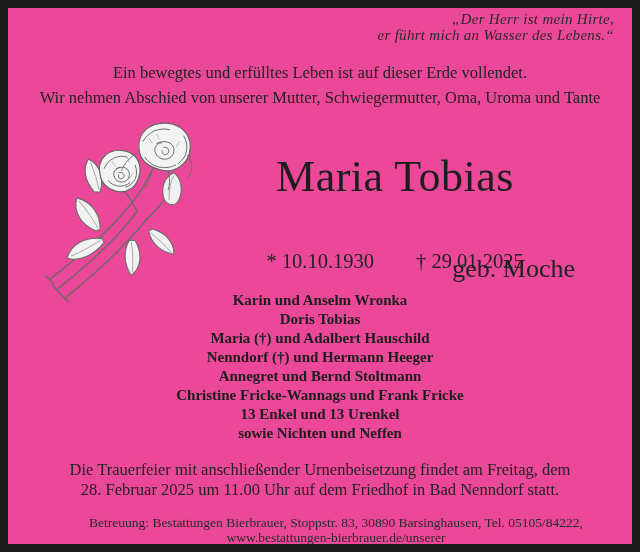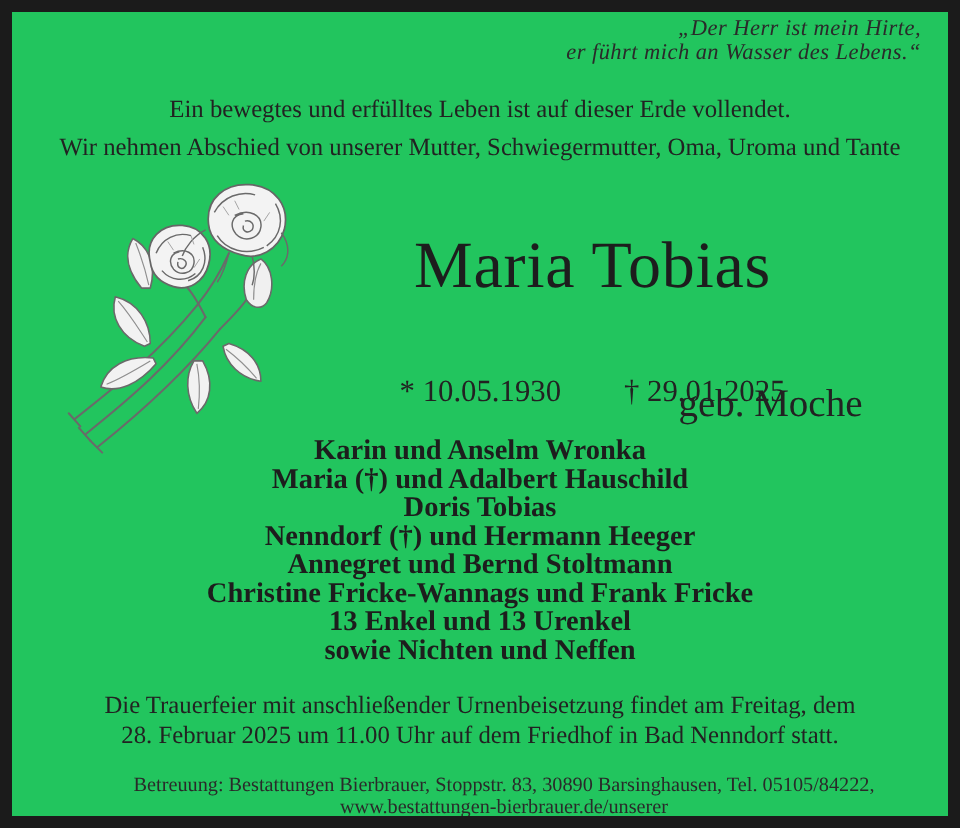--- a/index.html
+++ b/index.html
@@ -6,21 +6,21 @@
     margin: 0;
     padding: 0;
     background: #ffffff;
   }
   .page {
     position: relative;
     width: 640px;
     height: 552px;
     box-sizing: border-box;
     border: 8px solid #1b1b1b;
-    background: #22c55e;
+    background: #ec4899;
     font-family: "Liberation Serif", "DejaVu Serif", serif;
     color: #1f1f1f;
     overflow: hidden;
   }
   .quote {
     position: absolute;
     top: 3px;
     right: 18px;
     text-align: right;
     font-style: italic;
@@ -81,21 +81,21 @@
     white-space: nowrap;
   }
   .dates-line .birth { margin-right: 21px; }
   .dates-line .death { margin-left: 21px; }
   .mourners {
     position: absolute;
     top: 283px;
     left: 0;
     width: 100%;
     text-align: center;
-    font-size: 19px;
+    font-size: 15px;
     font-weight: bold;
     line-height: 19px;
     color: #1d1d1d;
   }
   .funeral {
     position: absolute;
     top: 452px;
     left: 0;
     width: 100%;
     text-align: center;
@@ -198,27 +198,27 @@
         <path d="M90,40 L92,46"></path>
         <path d="M96,56 L92,62"></path>
     </g>
   </svg>
 
   <div class="name-line">Maria Tobias</div>
 
   <div class="maiden-line">geb. Moche</div>
 
   <div class="dates-line">
-    <span class="birth">* 10.05.1930</span><span class="death">† 29.01.2025</span>
+    <span class="birth">* 10.10.1930</span><span class="death">† 29.01.2025</span>
   </div>
 
   <div class="mourners">
     <div>Karin und Anselm Wronka</div>
+    <div>Doris Tobias</div>
     <div>Maria (†) und Adalbert Hauschild</div>
-    <div>Doris Tobias</div>
     <div>Nenndorf (†) und Hermann Heeger</div>
     <div>Annegret und Bernd Stoltmann</div>
     <div>Christine Fricke-Wannags und Frank Fricke</div>
     <div>13 Enkel und 13 Urenkel</div>
     <div>sowie Nichten und Neffen</div>
   </div>
 
   <div class="funeral">
     <div>Die Trauerfeier mit anschließender Urnenbeisetzung findet am Freitag, dem</div>
     <div>28. Februar 2025 um 11.00 Uhr auf dem Friedhof in Bad Nenndorf statt.</div>

